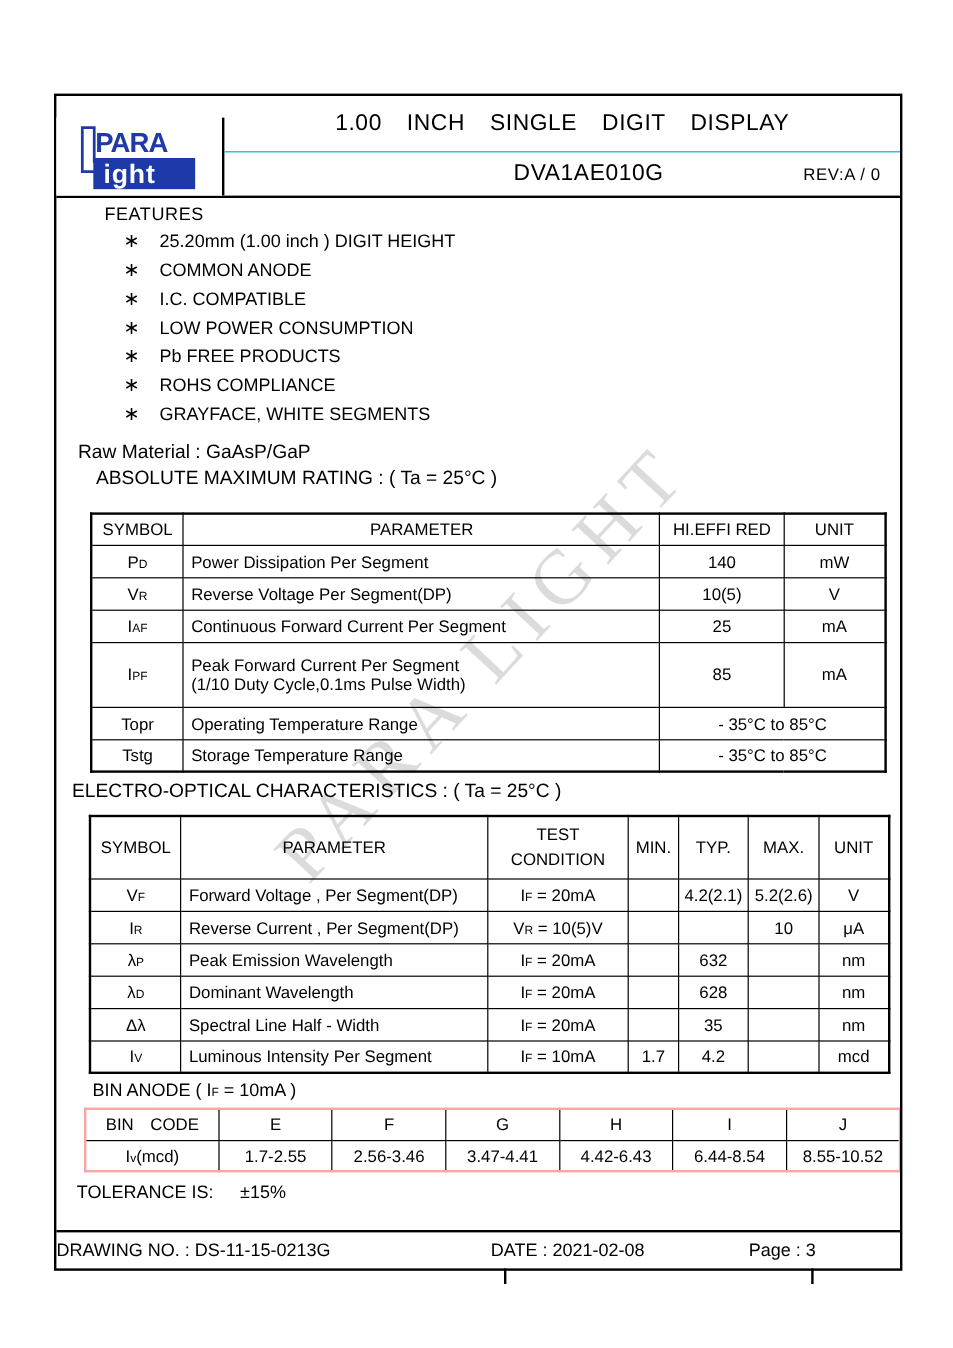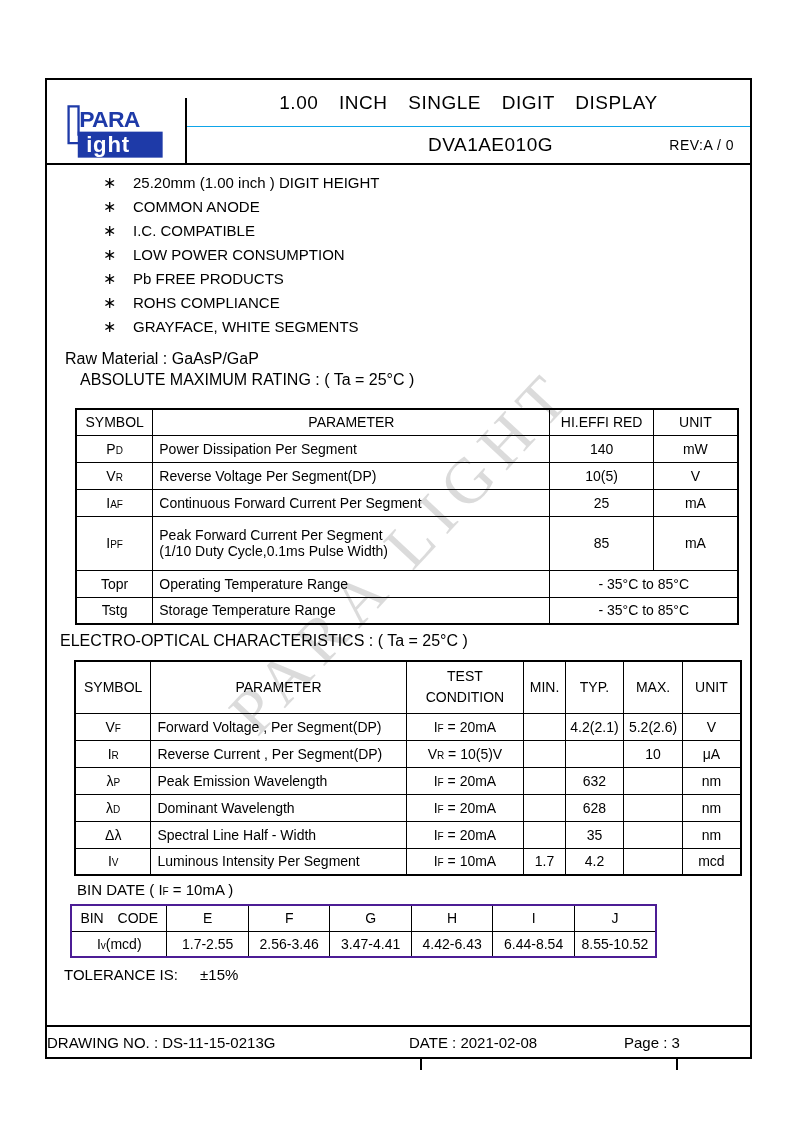--- a/index.html
+++ b/index.html
@@ -52,21 +52,21 @@
   }
   .sm { font-size:10px; }
   .param { text-align:left; padding-left:6px; }
   .t1 { margin:19px 0 0 28px; width:664px; border:2px solid #000; }
   .t1 th { height:26px; }
   .t1 td { height:27px; }
   .t1 .tall td { height:54px;margin-left:40px; }
   .t2 { margin:10px 0 0 27px; width:668px; border:2px solid #000; }
   .t2 th { height:52px; line-height:1.5; }
   .t2 td { height:27px; }
-  .t3 { margin:6px 0 0 23px; width:587px; border:2px solid #4c1d95; }
+  .t3 { margin:6px 0 0 23px; width:681px; border:2px solid #fca5a5; }
   .t3 td { height:26px; }
   .t3 .bin-code-cell { word-spacing:10px; }
   
   .ftr { height:32px; border-top:2px solid #000; display:flex; align-items:center; font-size:15px; flex-shrink:0; }
   .ftr-drawing { width:362px; }
   .ftr-date { width:215px; }
   .tick { position:absolute; width:2px; height:13px; background:#000; top:1057px; }
 </style>
 </head>
 <body>
@@ -89,20 +89,21 @@
         <span class="hdr-rev">REV:A / 0</span>
       </div>
     </div>
   </div>
 
   <div class="doc-body">
     <div class="watermark">PARA LIGHT</div>
 
     <div class="content">
 
+      <div class="features-heading">FEATURES</div>
       <div class="feature-item">
         <span class="feature-bullet">∗</span>
         <span>25.20mm (1.00 inch ) DIGIT HEIGHT</span>
       </div>
       <div class="feature-item">
         <span class="feature-bullet">∗</span>
         <span>COMMON ANODE</span>
       </div>
       <div class="feature-item">
         <span class="feature-bullet">∗</span>
@@ -258,21 +259,21 @@
           <td><span>I</span><span class="sm">F</span><span> = 10mA</span></td>
           <td>1.7</td>
           <td>4.2</td>
           <td></td>
           <td>mcd</td>
         </tr>
       </tbody>
         </table>
 
       <div class="bin-label">
-        <span>BIN DATE ( I</span><span class="sm">F</span><span> = 10mA )</span>
+        <span>BIN ANODE ( I</span><span class="sm">F</span><span> = 10mA )</span>
       </div>
 
       <table class="t3">
         <colgroup>
             <col style="width:16.4%">
             <col style="width:13.93%">
             <col style="width:13.93%">
             <col style="width:13.93%">
             <col style="width:13.93%">
             <col style="width:13.93%">

